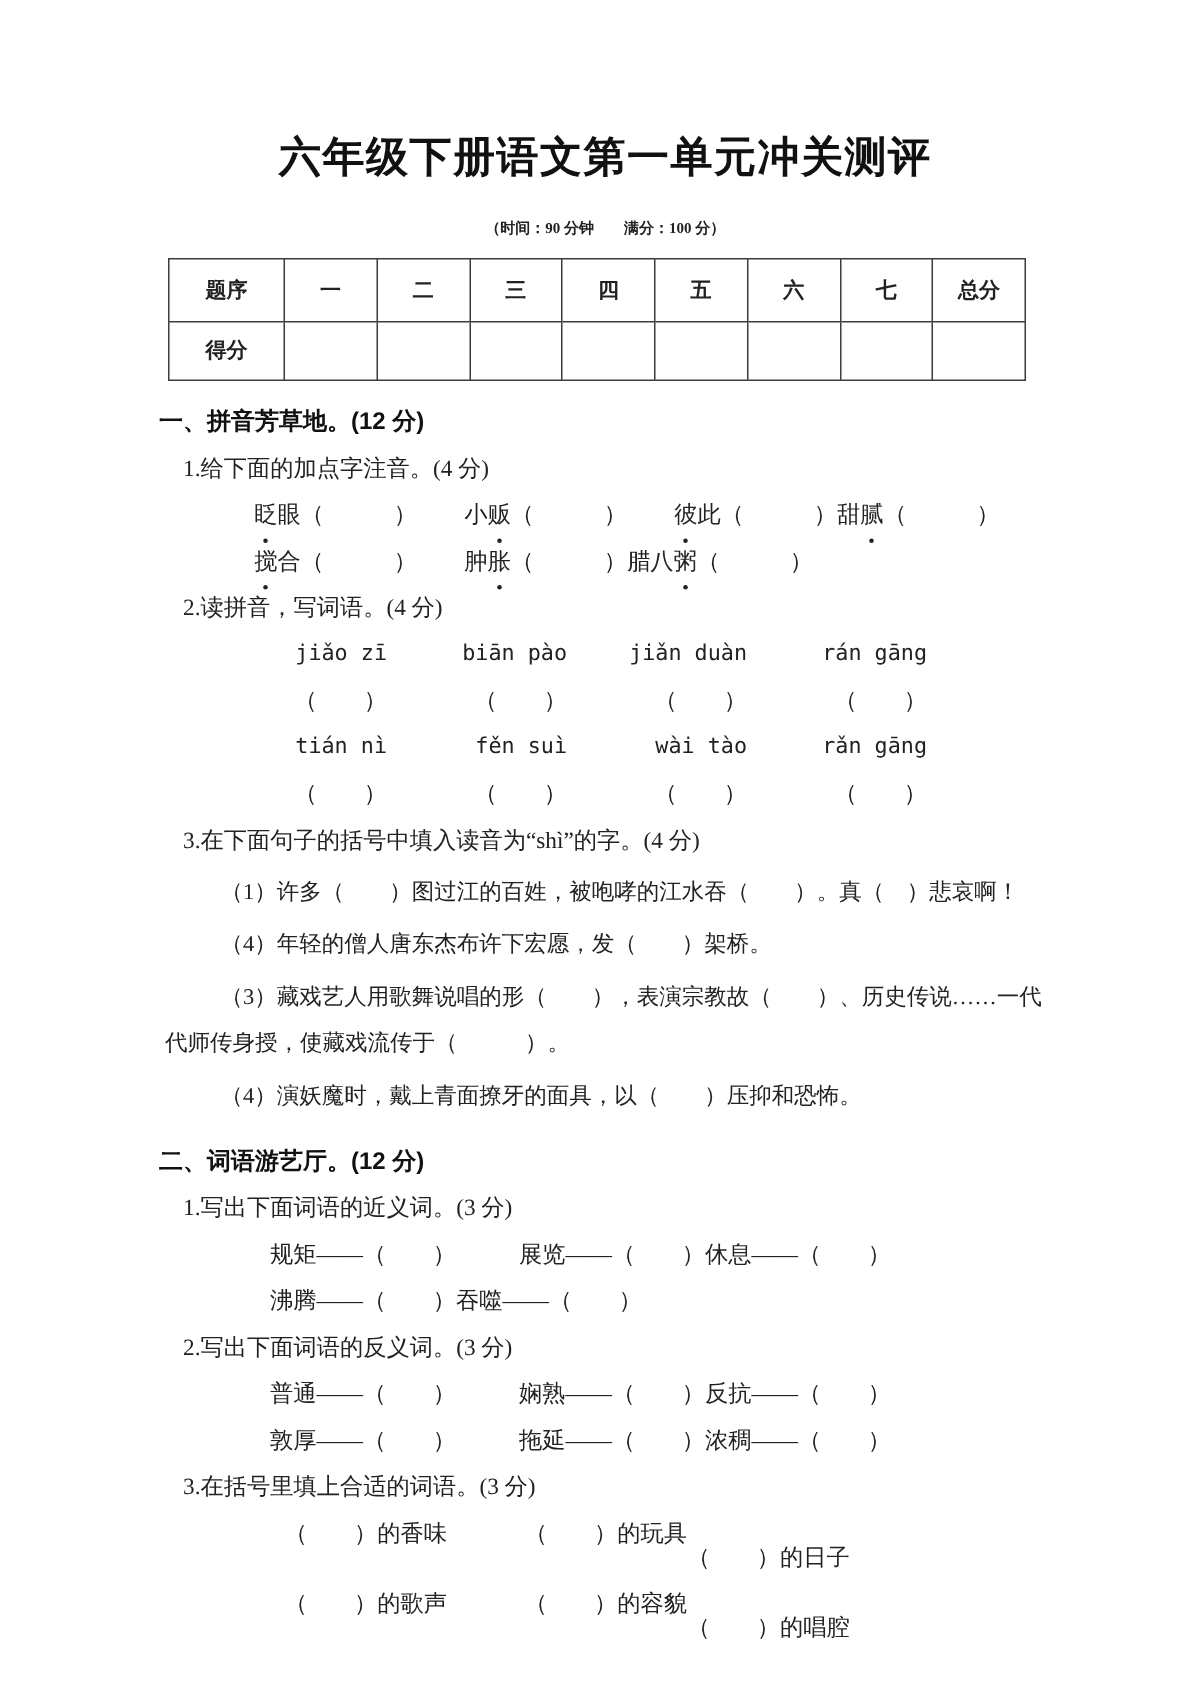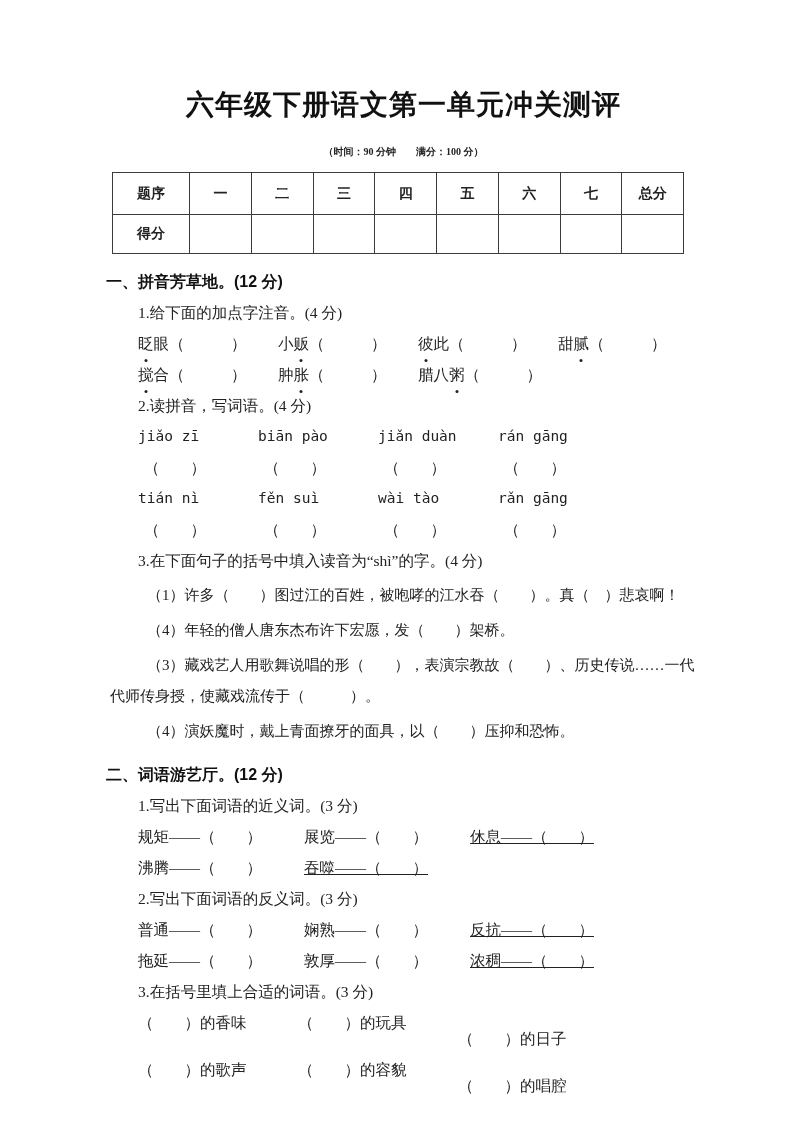--- a/index.html
+++ b/index.html
@@ -48,22 +48,22 @@
   table.score-table tr.score-row td { height:28px; }
   table.score-table td.first-col { width:66px; }
   .sec-heading {
     margin:12px 0 0 0;
     line-height:31px;
     font-family:"Liberation Sans","DejaVu Sans",sans-serif;
     font-weight:bold;
     font-size:16px;
     color:#111111;
   }
-  .sub-label { margin:0 0 0 32px; line-height:31px; font-size:15.5px; }
-  .row { display:flex; margin-left:32px; line-height:31px; font-size:15.5px; }
+  .sub-label { margin:0 0 0 16px; line-height:31px; font-size:15.5px; }
+  .row { display:flex; margin-left:32px; line-height:31px; font-size:15.5px;text-align:right; }
   .q1-item { flex:0 0 140px; white-space:nowrap; }
   .q1-item:last-child { flex:0 0 auto; }
   .dot { position:relative; display:inline-block; }
   .dot::after {
     content:"";
     position:absolute;
     left:50%; bottom:-3px;
     transform:translateX(-50%);
     width:3px; height:3px;
     border-radius:50%;
@@ -71,21 +71,21 @@
   }
   .py {
     flex:0 0 120px;
     font-family:"DejaVu Sans Mono","Liberation Mono",monospace;
     font-size:14.5px;
     white-space:nowrap;
   }
   .bl { flex:0 0 120px; box-sizing:border-box; padding-left:6px; white-space:nowrap; }
   .para { margin:4px; line-height:31px; font-size:15px; text-indent:37px; }
   .row3 .it { flex:0 0 166px; white-space:nowrap; }
-  .row3 .it:last-child { flex:0 0 auto;text-decoration:underline; }
+  .row3 .it:last-child { flex:0 0 auto; }
   .row3b .it { flex:0 0 160px; white-space:nowrap; }
   .row3b .it:last-child { flex:0 0 auto;margin-top:16px; }
 </style>
 </head>
 <body>
 
 <div class="page">
 
   <h1 class="title">六年级下册语文第一单元冲关测评</h1>
   <div class="subtitle">（时间：90 分钟　　满分：100 分）</div>
@@ -180,22 +180,22 @@
     <span class="it">吞噬——（　　）</span>
   </div>
 
   <p class="sub-label">2.写出下面词语的反义词。(3 分)</p>
   <div class="row row3">
     <span class="it">普通——（　　）</span>
     <span class="it">娴熟——（　　）</span>
     <span class="it">反抗——（　　）</span>
   </div>
   <div class="row row3">
+    <span class="it">敦厚——（　　）</span>
     <span class="it">拖延——（　　）</span>
-    <span class="it">敦厚——（　　）</span>
     <span class="it">浓稠——（　　）</span>
   </div>
 
   <p class="sub-label">3.在括号里填上合适的词语。(3 分)</p>
   <div class="row row3b">
     <span class="it">（　　）的香味</span>
     <span class="it">（　　）的玩具</span>
     <span class="it">（　　）的日子</span>
   </div>
   <div class="row row3b">

